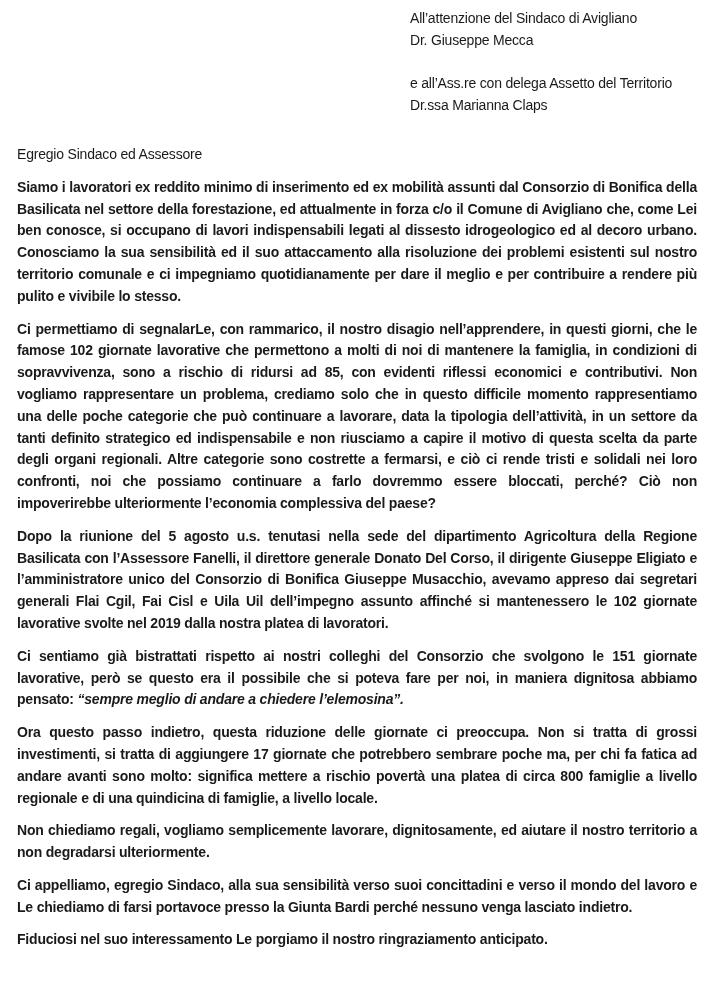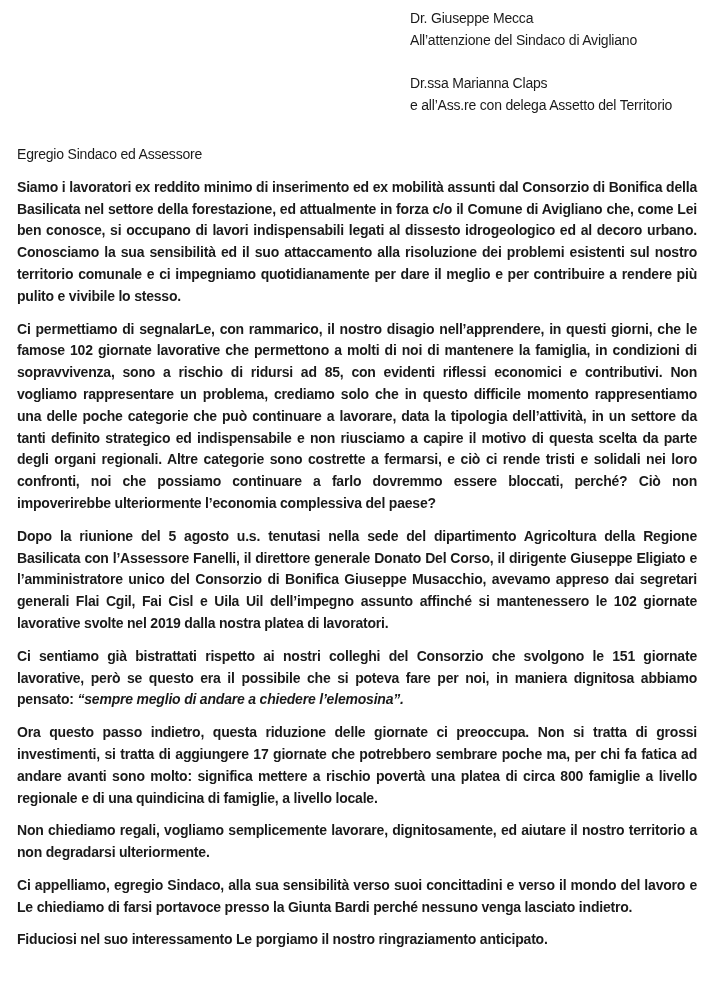--- a/index.html
+++ b/index.html
@@ -49,25 +49,25 @@
     margin-bottom: 12px;
     white-space: nowrap;
   }
 </style>
 </head>
 <body>
 
 <div class="page">
 
   <div class="recipient-block">
+    <div class="recipient-line">All’attenzione del Sindaco di Avigliano</div>
     <div class="recipient-line">Dr. Giuseppe Mecca</div>
-    <div class="recipient-line">All’attenzione del Sindaco di Avigliano</div>
     <div class="recipient-line"></div>
+    <div class="recipient-line">e all’Ass.re con delega Assetto del Territorio</div>
     <div class="recipient-line">Dr.ssa Marianna Claps</div>
-    <div class="recipient-line">e all’Ass.re con delega Assetto del Territorio</div>
   </div>
 
   <p class="salutation">Egregio Sindaco ed Assessore</p>
 
   <p class="body-par"><span>Siamo i lavoratori ex reddito minimo di inserimento ed ex mobilità assunti dal Consorzio di Bonifica della Basilicata nel settore della forestazione, ed attualmente in forza c/o il Comune di Avigliano che, come Lei ben conosce, si occupano di lavori indispensabili legati al dissesto idrogeologico ed al decoro urbano. Conosciamo la sua sensibilità ed il suo attaccamento alla risoluzione dei problemi esistenti sul nostro territorio comunale e ci impegniamo quotidianamente per dare il meglio e per contribuire a rendere più pulito e vivibile lo stesso.</span></p>
 
   <p class="body-par"><span>Ci permettiamo di segnalarLe, con rammarico, il nostro disagio nell’apprendere, in questi giorni, che le famose 102 giornate lavorative che permettono a molti di noi di mantenere la famiglia, in condizioni di sopravvivenza, sono a rischio di ridursi ad 85, con evidenti riflessi economici e contributivi. Non vogliamo rappresentare un problema, crediamo solo che in questo difficile momento rappresentiamo una delle poche categorie che può continuare a lavorare, data la tipologia dell’attività, in un settore da tanti definito strategico ed indispensabile e non riusciamo a capire il motivo di questa scelta da parte degli organi regionali. Altre categorie sono costrette a fermarsi, e ciò ci rende tristi e solidali nei loro confronti, noi che possiamo continuare a farlo dovremmo essere bloccati, perché? Ciò non impoverirebbe ulteriormente l’economia complessiva del paese?</span></p>
 
   <p class="body-par"><span>Dopo la riunione del 5 agosto u.s. tenutasi nella sede del dipartimento Agricoltura della Regione Basilicata con l’Assessore Fanelli, il direttore generale Donato Del Corso, il dirigente Giuseppe Eligiato e l’amministratore unico del Consorzio di Bonifica Giuseppe Musacchio, avevamo appreso dai segretari generali Flai Cgil, Fai Cisl e Uila Uil dell’impegno assunto affinché si mantenessero le 102 giornate lavorative svolte nel 2019 dalla nostra platea di lavoratori.</span></p>
 

